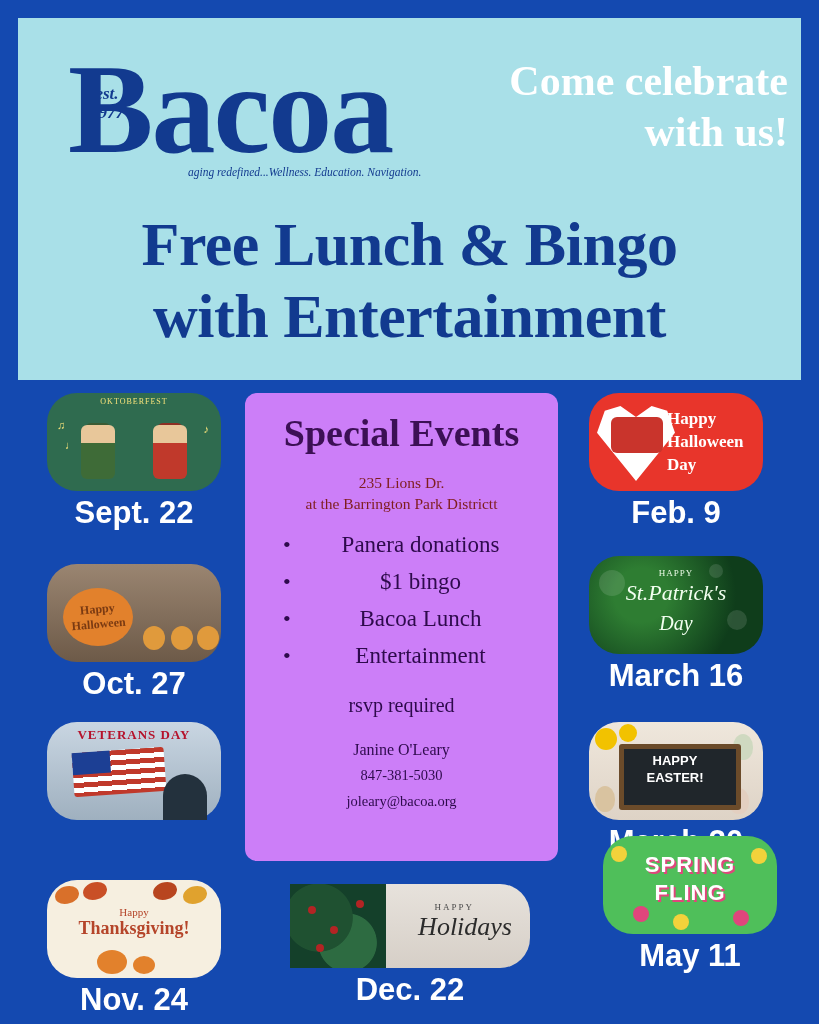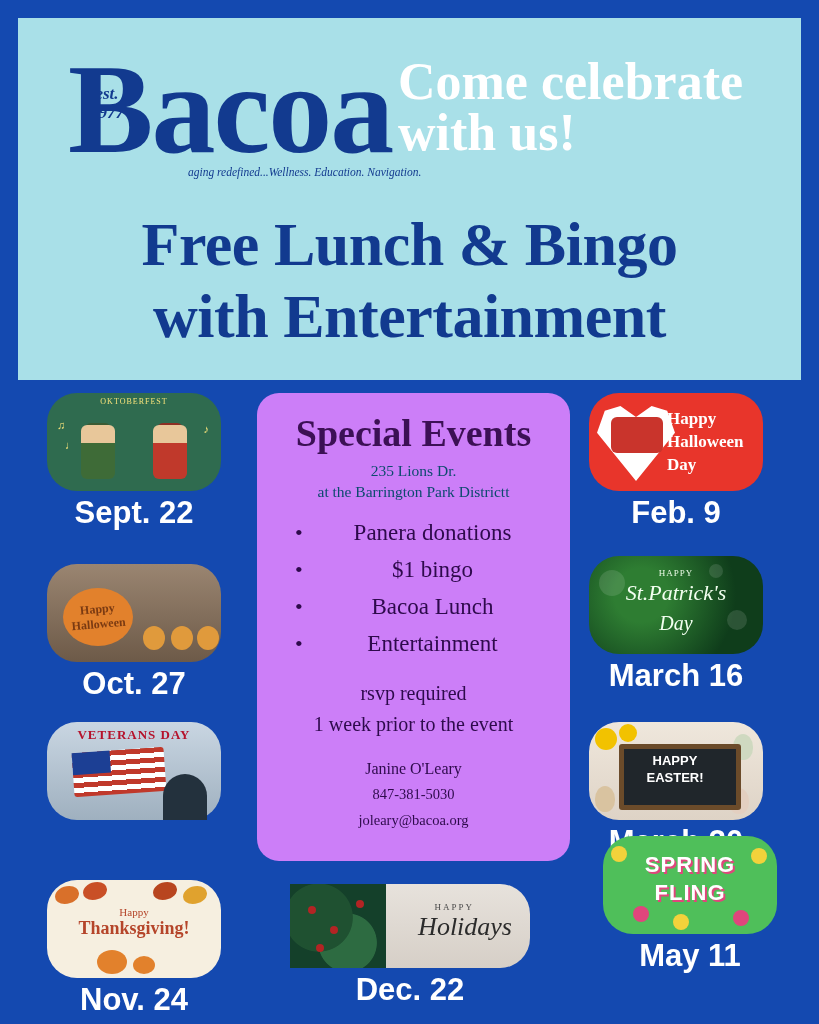--- a/index.html
+++ b/index.html
@@ -63,66 +63,66 @@
     font-size: 11.5px;
     color: #123a8f;
     white-space: nowrap;
   }
 
   .come-celebrate {
     position: absolute;
     left: 380px;
     top: 38px;
     width: 390px;
-    text-align: left;
+    text-align: right;
     color: #ffffff;
     font-family: "Liberation Serif", serif;
     font-weight: bold;
-    font-size: 52px;
+    font-size: 42px;
     line-height: 51px;
   }
   .headline {
     position: absolute;
     left: 0;
     top: 190px;
     width: 783px;
     text-align: center;
     color: #123a8f;
     font-family: "Liberation Serif", serif;
     font-weight: bold;
     font-size: 62px;
     line-height: 72px;
     letter-spacing: -0.5px;
   }
 
   
   .special-card {
     position: absolute;
-    left: 257px;
+    left: 245px;
     top: 393px;
     width: 313px;
     height: 468px;
     background: #cc7ef8;
-    border-radius: 22px;
+    border-radius: 12px;
     color: #2a0a4a;
     text-align: center;
   }
   .special-title {
     margin-top: 18px;
     font-family: "Liberation Serif", serif;
     font-weight: bold;
     font-size: 38px;
     color: #3c1055;
   }
   .special-sub {
-    margin-top: 5px;
+    margin-top: 17px;
     font-family: "Liberation Serif", serif;
     font-size: 15.5px;
     line-height: 21px;
-    color: #0c4a6e;
+    color: #7f1d1d;
   }
   .bullets {
     margin: 12px 0 0 0;
     padding: 0 0 0 28px;
     text-align: left;
     list-style: none;
   }
   .bullets li {
     position: relative;
     font-family: "Liberation Serif", serif;
@@ -357,21 +357,20 @@
     <span>at the Barrington Park Districtt</span>
   </div>
   <ul class="bullets">
     <li>Panera donations</li>
     <li>$1 bingo</li>
     <li>Bacoa Lunch</li>
     <li>Entertainment</li>
   </ul>
   <div class="rsvp">
     <span>rsvp required</span><br>
-    <span>1 week prior to the event</span>
   </div>
   <div class="contact">
     <span>Janine O'Leary</span><br>
     <span class="small">847-381-5030</span><br>
     <span class="small">joleary@bacoa.org</span>
   </div>
 </div>
 
 <div class="tile" style="left:47px; top:393px;">
   <div class="thumb">

